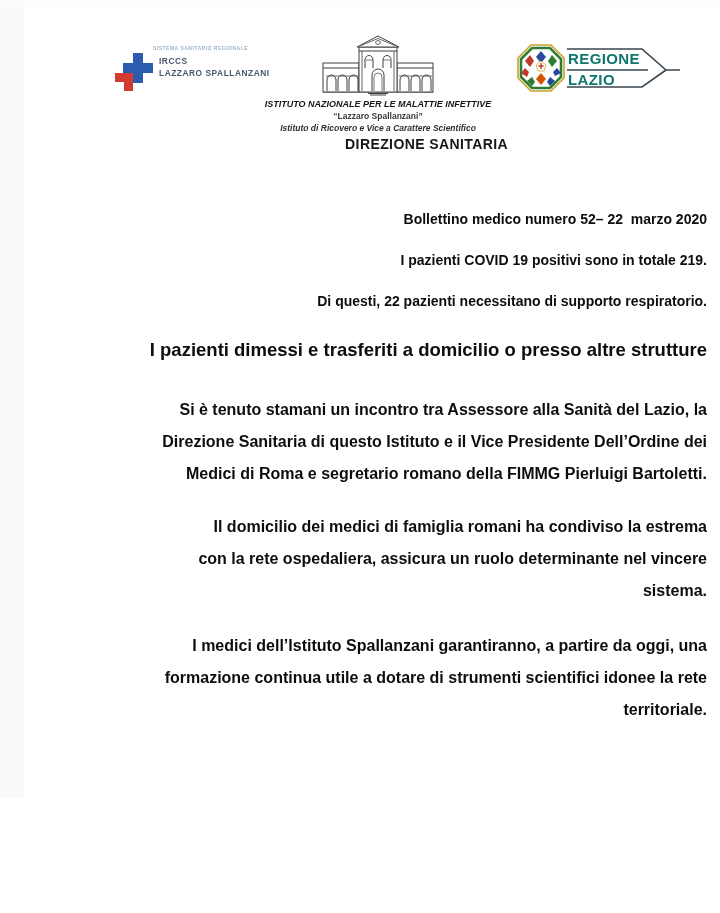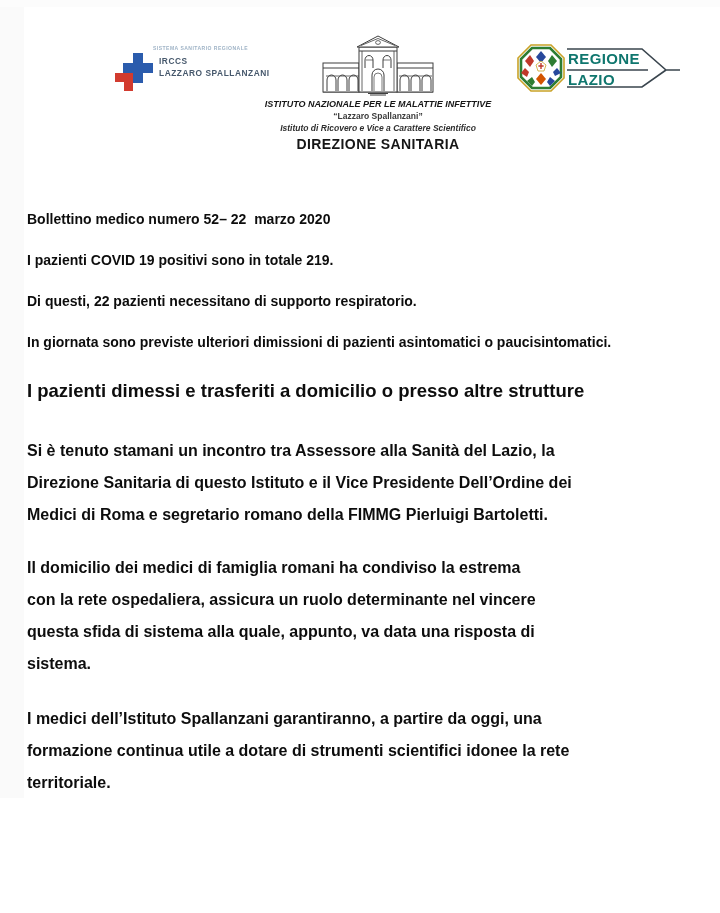--- a/index.html
+++ b/index.html
@@ -28,36 +28,36 @@
     font-size:9.5px;line-height:12px;letter-spacing:.6px;white-space:nowrap;
     transform:scaleX(.88);transform-origin:left top;
   }
 
   
   .inst-logo{position:absolute;left:248px;top:32px;width:260px;text-align:center;color:#161616;}
   .inst-building{display:block;margin:1px auto 0 auto;}
   .inst-l1{font-size:9px;font-weight:bold;font-style:italic;margin-top:3px;white-space:nowrap;}
   .inst-l2{font-size:8.5px;font-weight:bold;margin-top:2px;color:#3a3a3a;}
   .inst-l3{font-size:8.5px;font-style:italic;font-weight:bold;margin-top:2px;color:#2e2e2e;}
-  .inst-l4{font-size:14px;font-weight:bold;margin-top:3px;letter-spacing:.4px;}
+  .inst-l4{font-size:14px;font-weight:bold;margin-top:3px;letter-spacing:.4px;text-align:right;}
 
   
   .regione-logo{position:absolute;left:517px;top:44px;width:170px;height:50px;}
   .regione-emblem{position:absolute;left:0;top:0;}
   .regione-lines{position:absolute;left:49px;top:0;}
   .regione-word{
     position:absolute;left:51px;color:#0f766e;font-weight:bold;font-size:15px;
     letter-spacing:.4px;line-height:15px;white-space:nowrap;
   }
   .regione-w1{top:7px;}
   .regione-w2{top:28px;}
 
   
   .doc-body{position:absolute;left:27px;top:199px;width:680px;color:#0d0d0d;}
-  .line{white-space:pre-wrap;}
+  .line{white-space:pre-wrap;text-align:right;}
   .intro .line{font-size:14px;font-weight:bold;line-height:41px;}
   .highlight{margin-top:11px;}
   .highlight .line{font-size:18.5px;font-weight:bold;line-height:33px;}
   .para{margin-top:0;}
   .para .line{font-size:16px;font-weight:bold;line-height:32px;}
   .para-meeting{margin-top:28px;}
   .para-territory{margin-top:21px;}
   .para-training{margin-top:23px;}
 </style>
 </head>
@@ -144,37 +144,35 @@
       <div class="regione-word regione-w2">LAZIO</div>
     </div>
   </div>
 
   <div class="doc-body">
 
     <div class="intro">
       <div class="line">Bollettino medico numero 52– 22  marzo 2020</div>
       <div class="line">I pazienti COVID 19 positivi sono in totale 219.</div>
       <div class="line">Di questi, 22 pazienti necessitano di supporto respiratorio.</div>
-      <div class="line">In giornata sono previste ulteriori dimissioni di pazienti asintomatici o paucisintomatici.</div>
     </div>
 
     <div class="highlight">
       <div class="line">I pazienti dimessi e trasferiti a domicilio o presso altre strutture</div>
     </div>
 
     <div class="para para-meeting">
       <div class="line">Si è tenuto stamani un incontro tra Assessore alla Sanità del Lazio, la</div>
       <div class="line">Direzione Sanitaria di questo Istituto e il Vice Presidente Dell’Ordine dei</div>
       <div class="line">Medici di Roma e segretario romano della FIMMG Pierluigi Bartoletti.</div>
     </div>
 
     <div class="para para-territory">
       <div class="line">Il domicilio dei medici di famiglia romani ha condiviso la estrema</div>
       <div class="line">con la rete ospedaliera, assicura un ruolo determinante nel vincere</div>
-      <div class="line">questa sfida di sistema alla quale, appunto, va data una risposta di</div>
       <div class="line">sistema.</div>
     </div>
 
     <div class="para para-training">
       <div class="line">I medici dell’Istituto Spallanzani garantiranno, a partire da oggi, una</div>
       <div class="line">formazione continua utile a dotare di strumenti scientifici idonee la rete</div>
       <div class="line">territoriale.</div>
     </div>
 
   </div>

